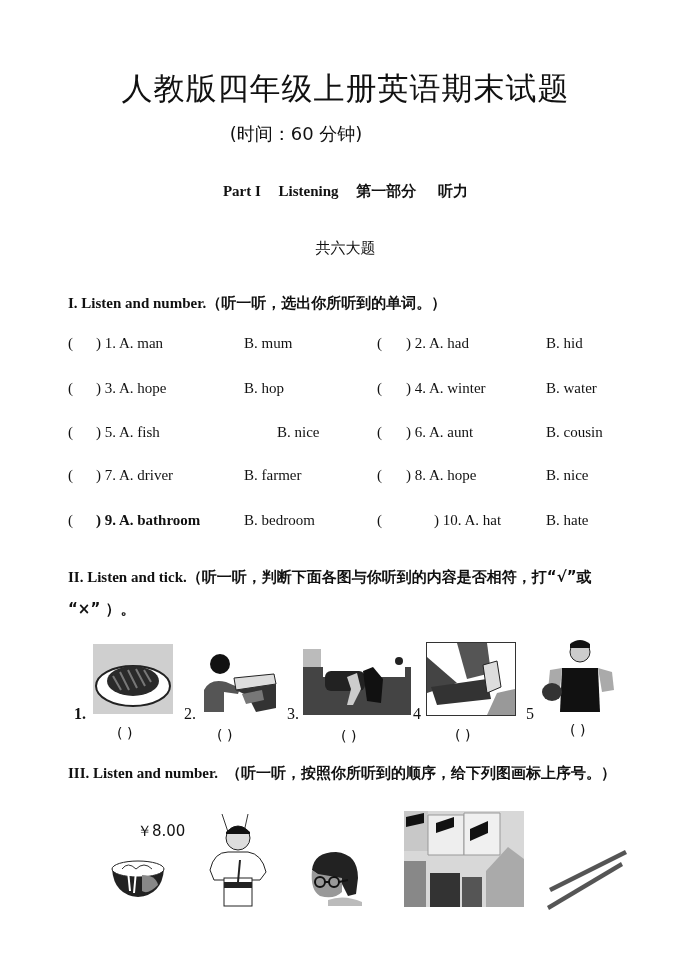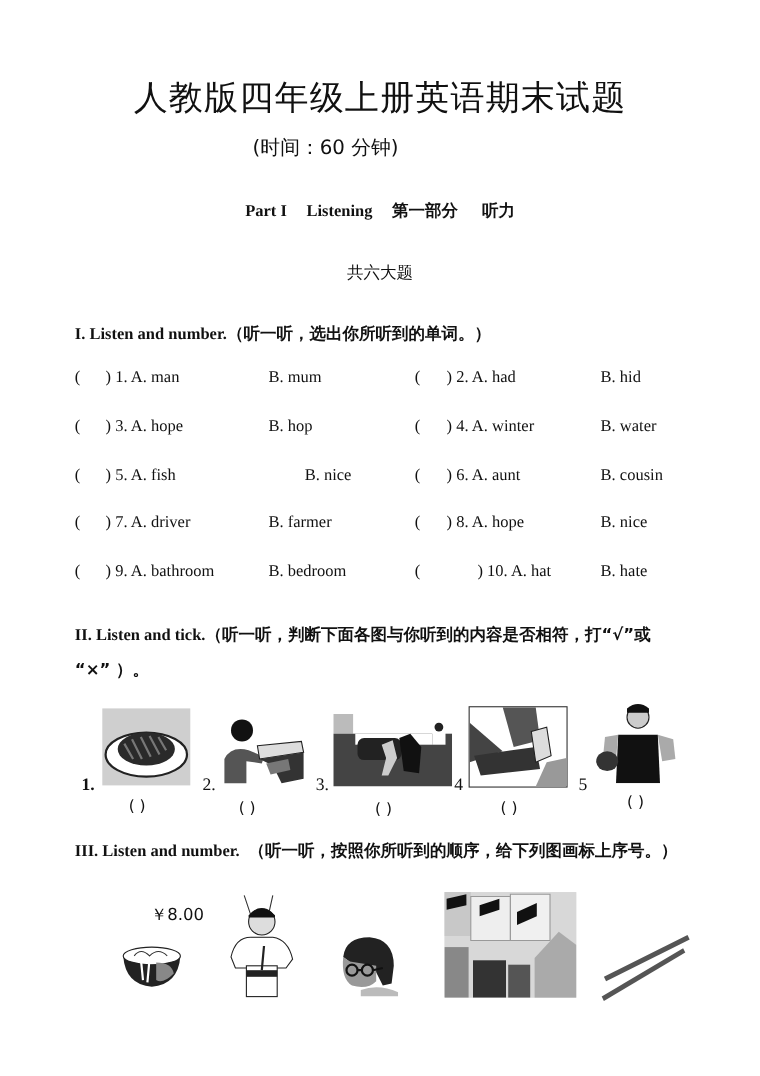--- a/index.html
+++ b/index.html
@@ -61,21 +61,21 @@
   <div class="abs q" style="left:546px;top:424px;">B. cousin</div>
 
   <div class="abs q" style="left:68px;top:467px;">(</div>
   <div class="abs q" style="left:96px;top:467px;"><span>)</span> <span>7.</span> <span>A. driver</span></div>
   <div class="abs q" style="left:244px;top:467px;">B. farmer</div>
   <div class="abs q" style="left:377px;top:467px;">(</div>
   <div class="abs q" style="left:406px;top:467px;"><span>)</span> <span>8.</span> <span>A. hope</span></div>
   <div class="abs q" style="left:546px;top:467px;">B. nice</div>
 
   <div class="abs q" style="left:68px;top:512px;">(</div>
-  <div class="abs q" style="left:96px;top:512px;"><span>)</span> <span>9.</span> <span>A. bathroom</span></div>
+  <div class="abs q" style="left:96px;top:512px;font-weight:bold;"><span>)</span> <span>9.</span> <span>A. bathroom</span></div>
   <div class="abs q" style="left:244px;top:512px;">B. bedroom</div>
   <div class="abs q" style="left:377px;top:512px;">(</div>
   <div class="abs q" style="left:406px;top:512px;margin-left:28px;"><span>)</span> <span>10.</span> <span>A. hat</span></div>
   <div class="abs q" style="left:546px;top:512px;">B. hate</div>
 </div>
 
 <div class="abs sec" style="top:568px;">
   <span>II. Listen and tick.</span><span class="cn">（听一听，判断下面各图与你听到的内容是否相符，打“√”或</span>
 </div>
 <div class="abs sec" style="top:600px;">

